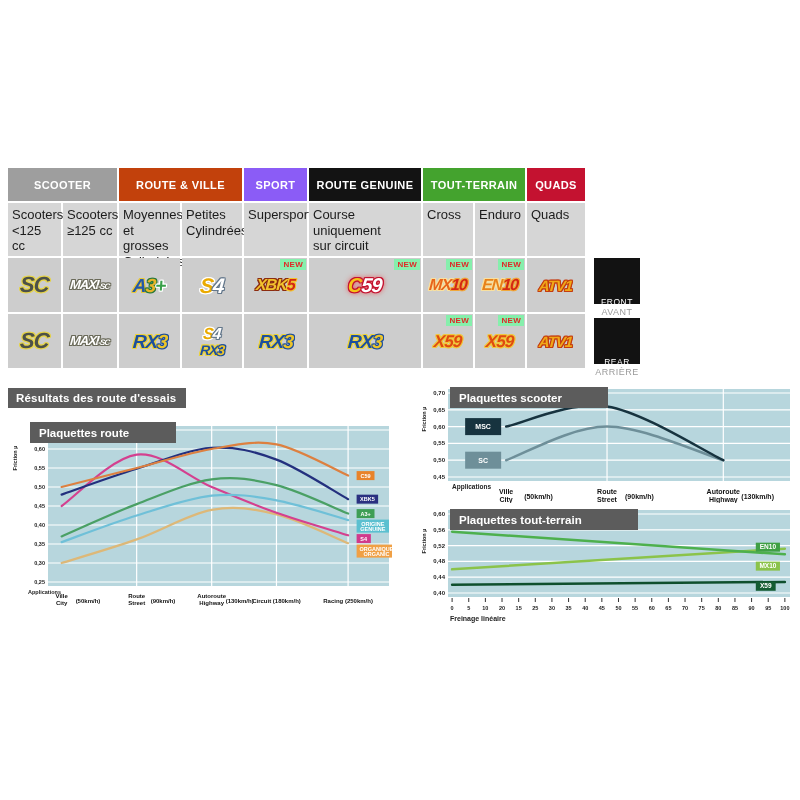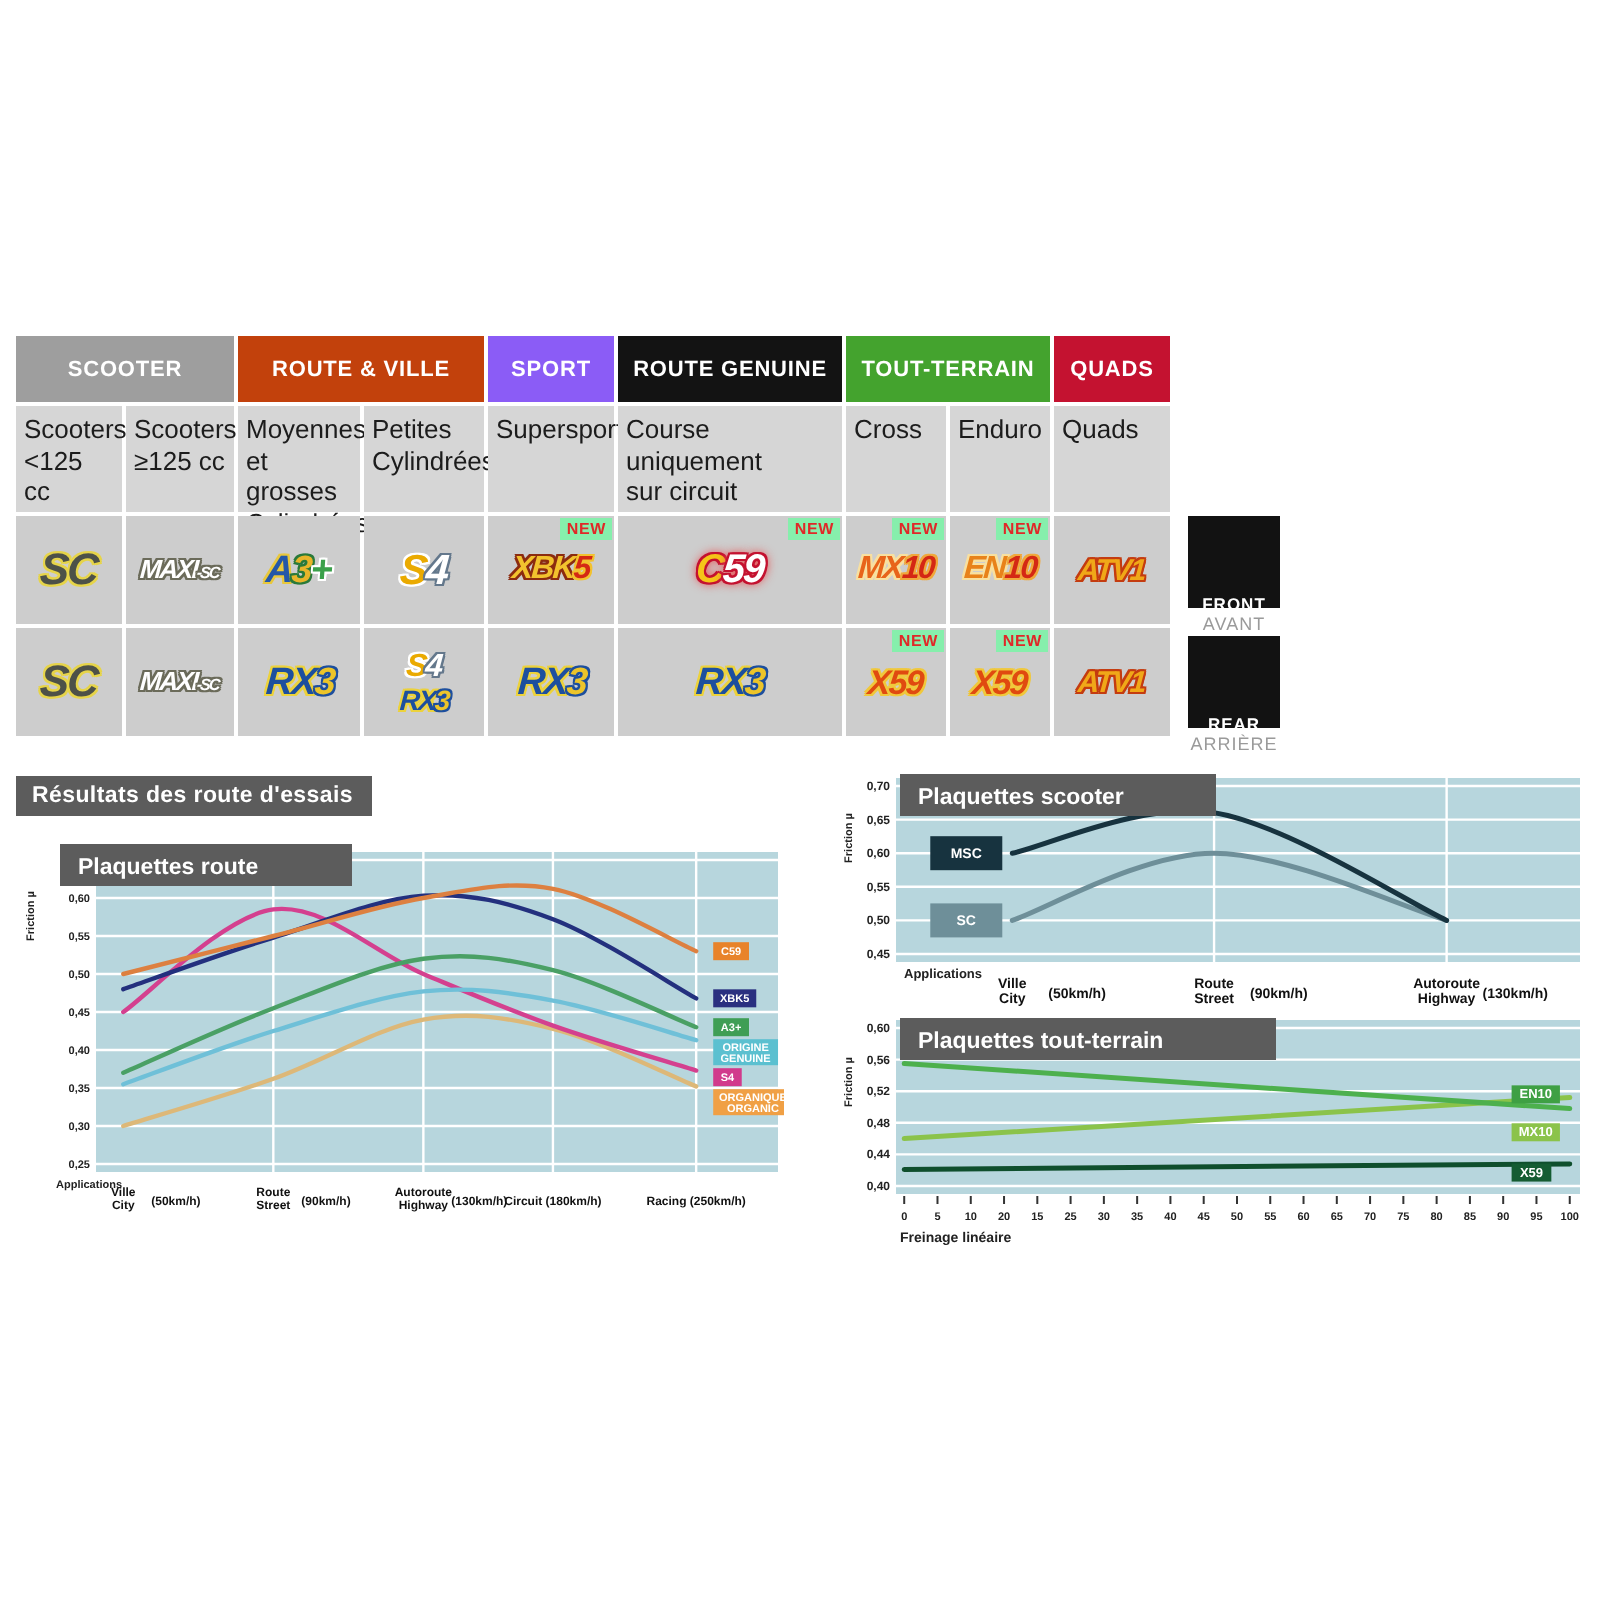--- a/index.html
+++ b/index.html
@@ -35,21 +35,21 @@
         transform:skewX(-4deg);}
   .logo .lp{display:inline-block;}
   
   .side-badge{position:absolute;width:46px;text-align:center;}
   #front-badge{left:594px;top:258px;}
   #rear-badge{left:594px;top:318px;}
   .badge-box{
     width:46px;height:46px;background:#121212;color:#fff;
     display:flex;flex-direction:column;align-items:center;justify-content:center;gap:1px;
   }
-  .badge-label{font-size:8.5px;font-weight:bold;letter-spacing:.5px;margin-top:40px;}
+  .badge-label{font-size:8.5px;font-weight:normal;letter-spacing:.5px;margin-top:40px;}
   .badge-sub{color:#9a9a9a;font-size:9px;margin-top:3px;letter-spacing:.5px;}
   
   #results-heading{
     position:absolute;left:8px;top:388px;background:#5c5c5c;color:#fff;
     font-size:11.5px;font-weight:bold;padding:4px 10px 4px 8px;letter-spacing:.2px;
   }
   
   .chart-svg{position:absolute;}
   #chart-route{left:8px;top:420px;}
   #chart-scooter{left:416px;top:385px;}

